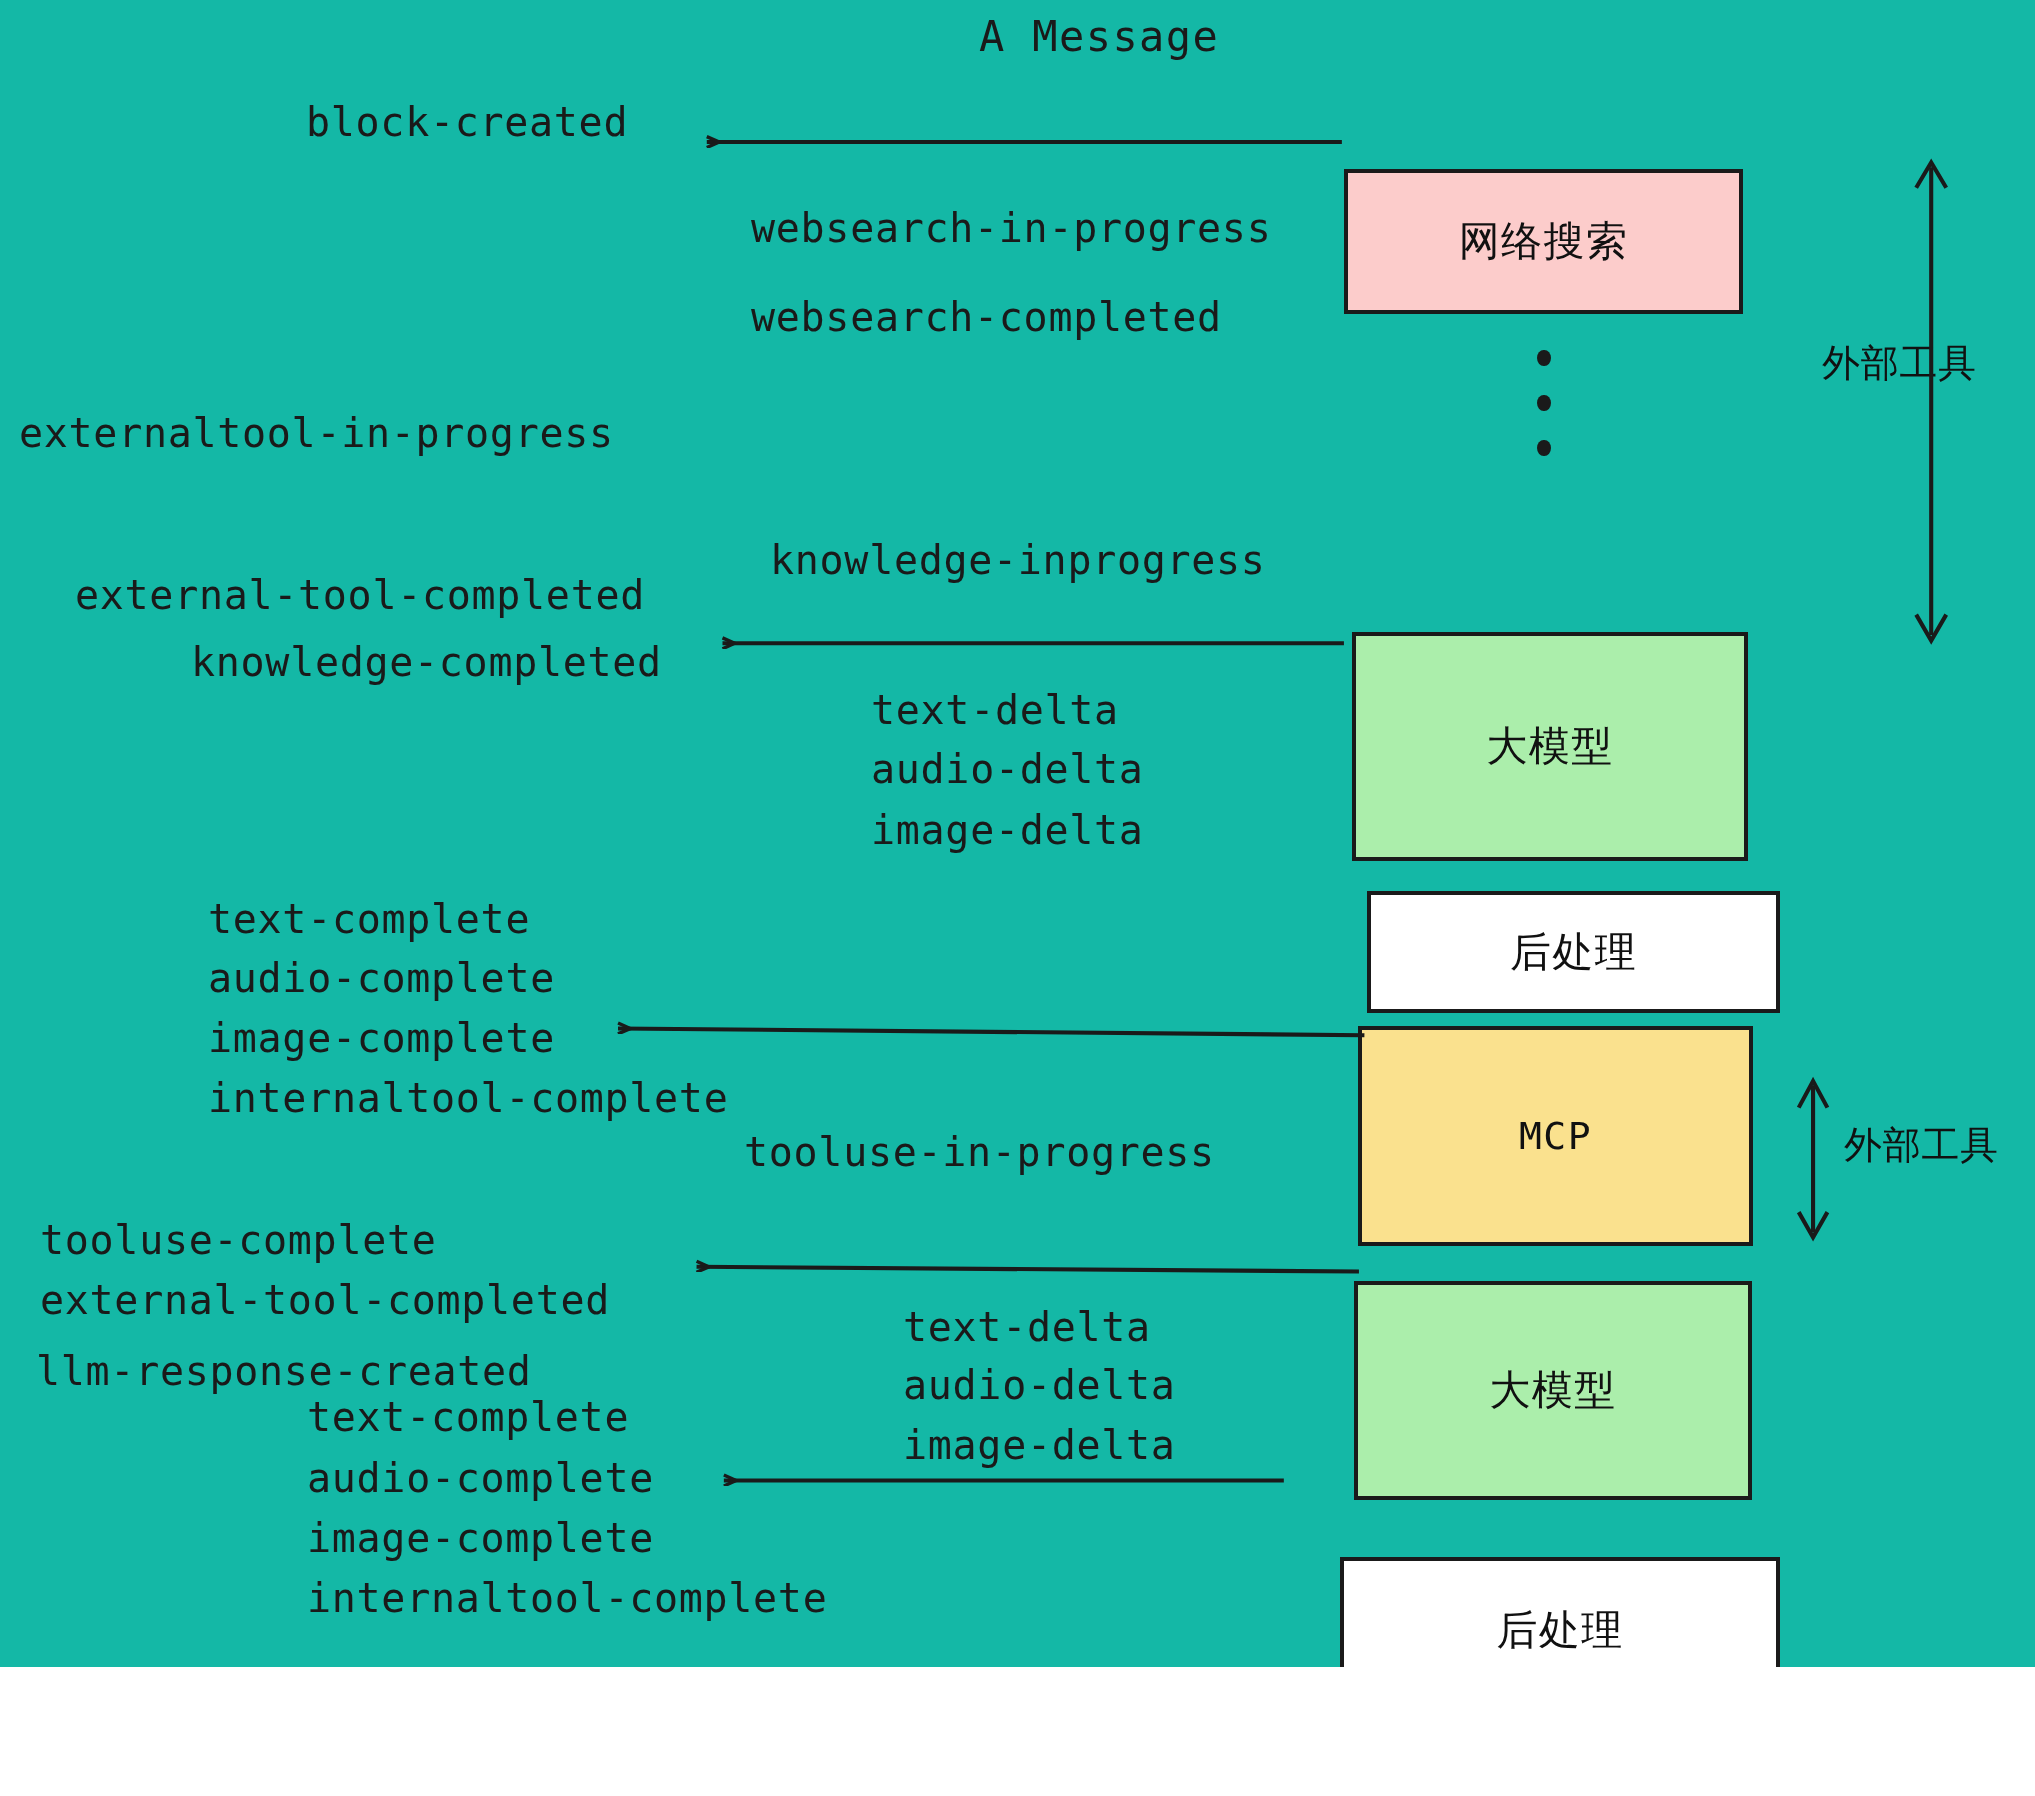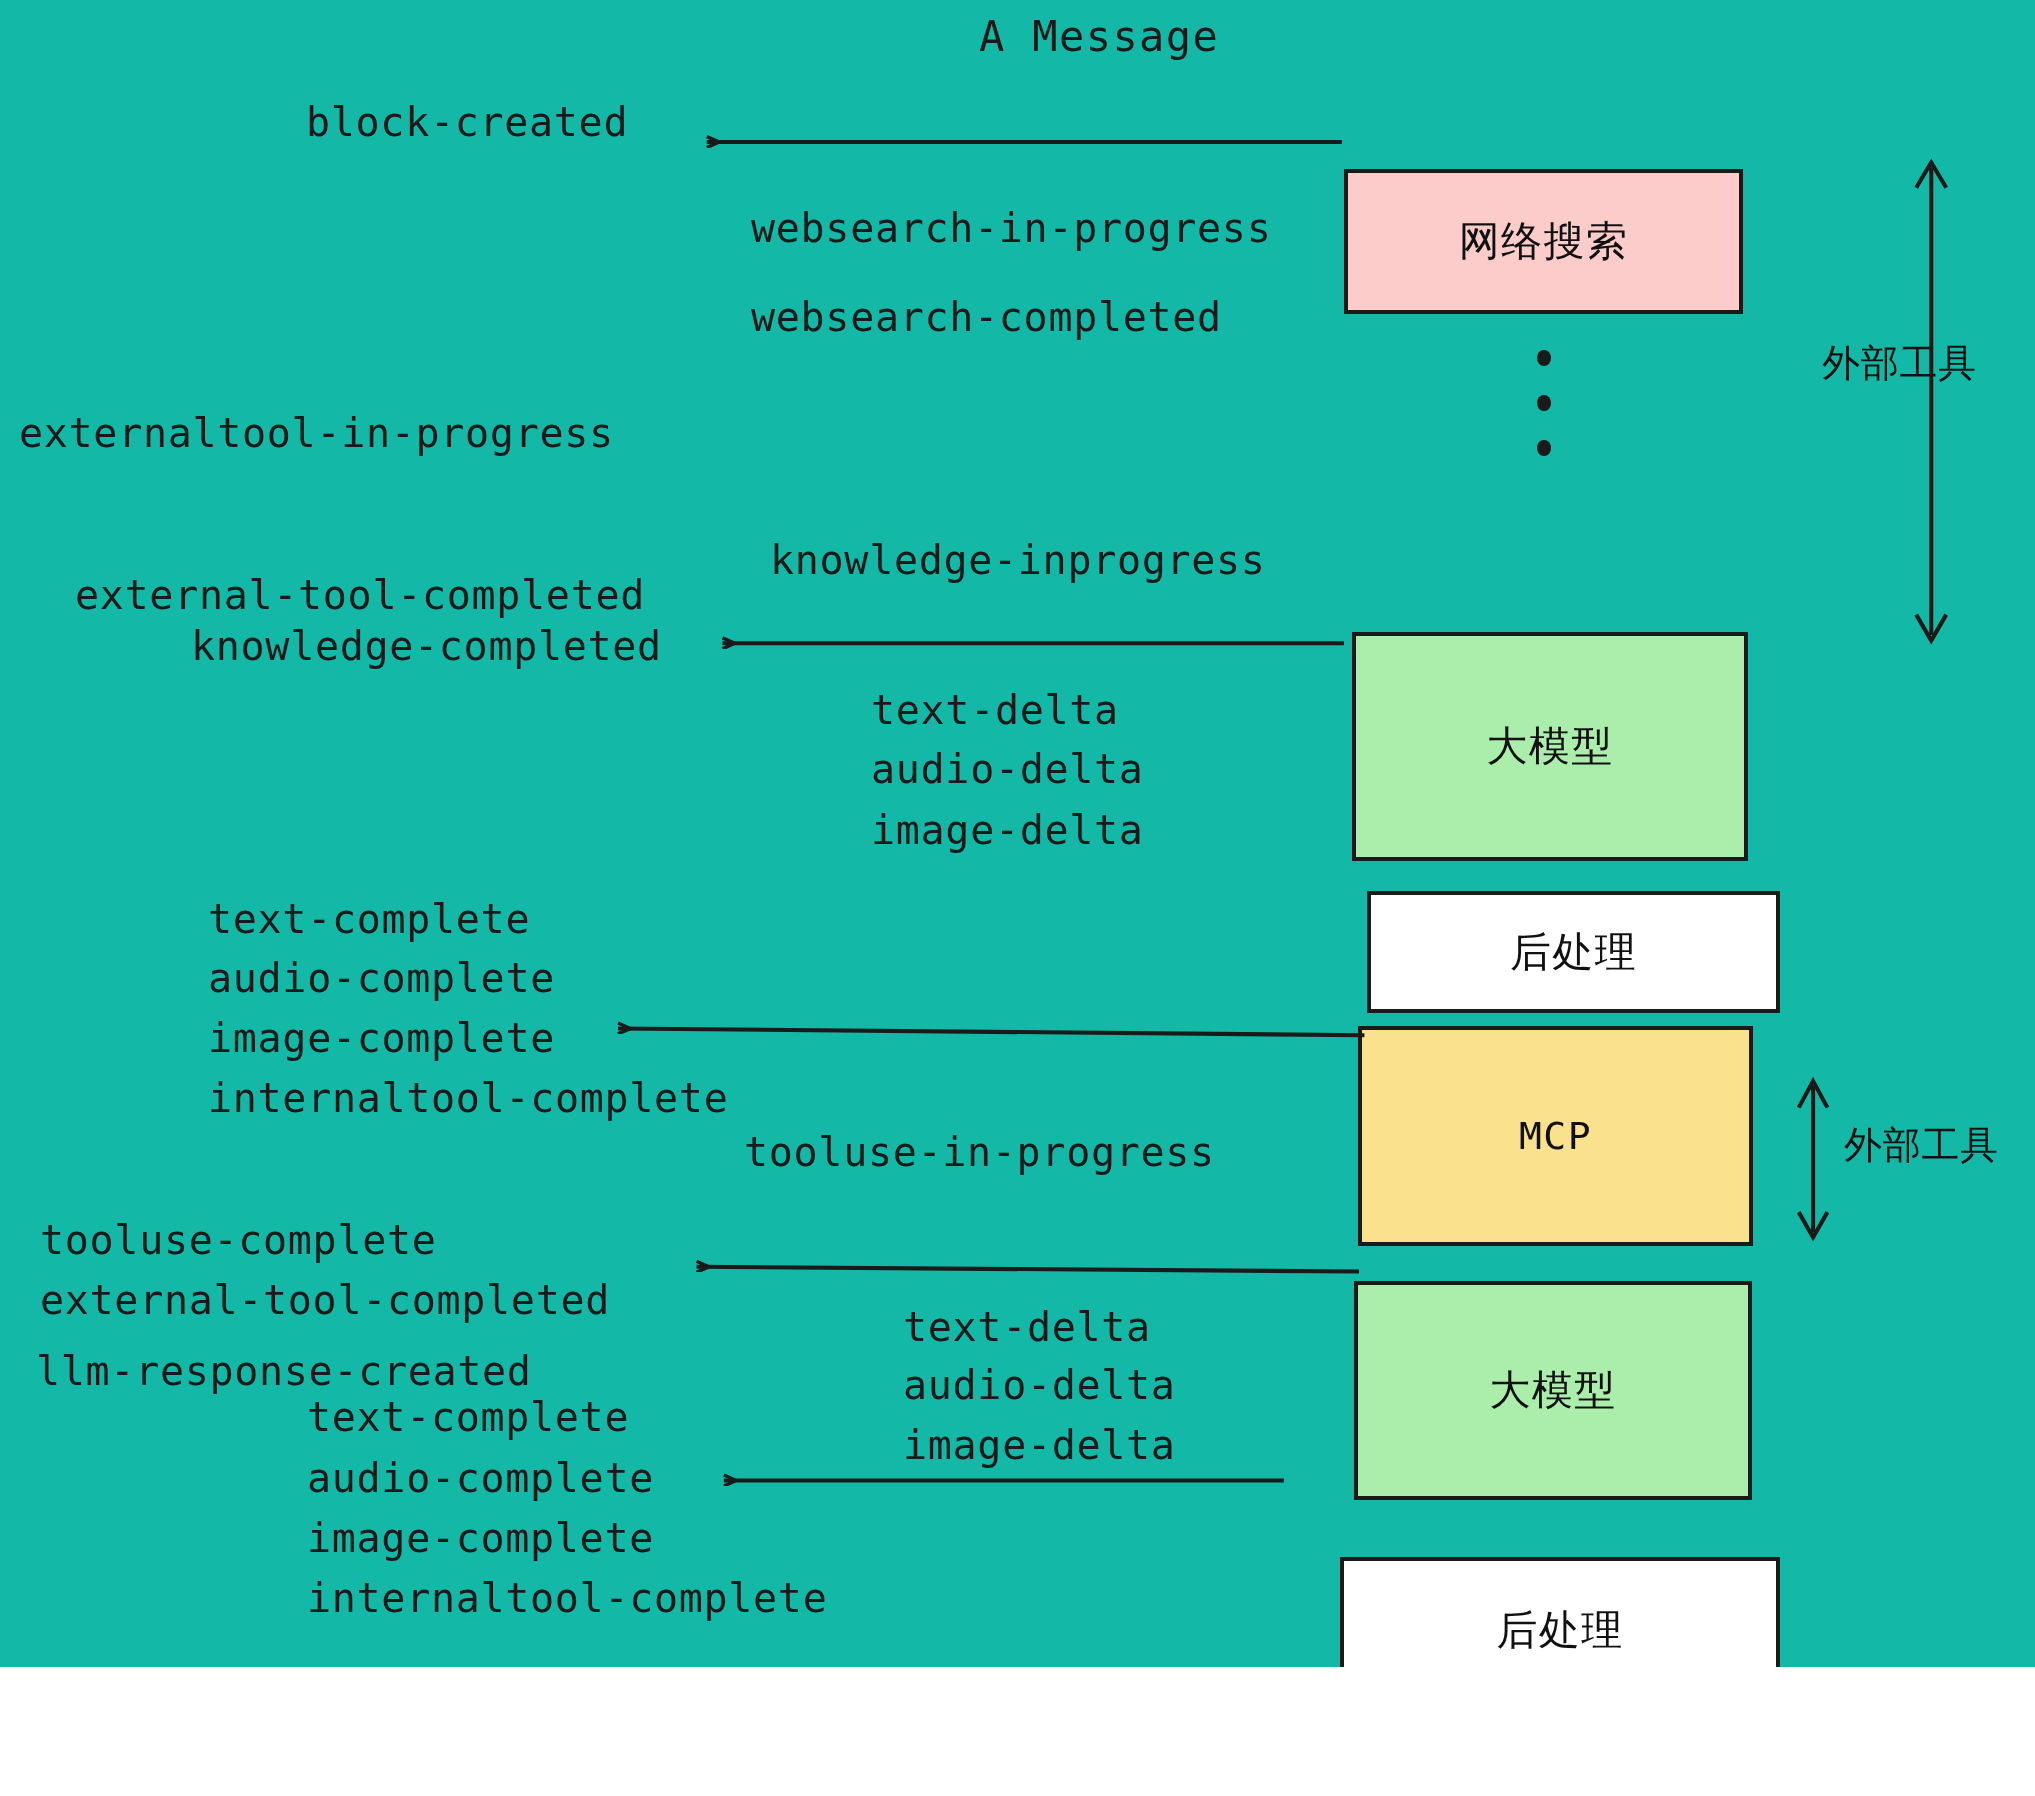--- a/index.html
+++ b/index.html
@@ -74,21 +74,21 @@
 <div id="stage">
 
   <div class="title" style="left:979px; top:12.3px;">A Message</div>
 
   <div class="evt" id="e0" style="left:306px;  top:102px;">block-created</div>
   <div class="evt" id="e2" style="left:751px; top:208px;">websearch-in-progress</div>
   <div class="evt" id="e3" style="left:751px; top:297px;">websearch-completed</div>
   <div class="evt" id="e4" style="left:19px;   top:396px;margin-top:17px;">externaltool-in-progress</div>
   <div class="evt" id="e5" style="left:770px; top:540px;">knowledge-inprogress</div>
   <div class="evt" id="e6" style="left:75px;  top:575px;">external-tool-completed</div>
-  <div class="evt" id="e7" style="left:191px;  top:626px;">knowledge-completed</div>
+  <div class="evt" id="e7" style="left:191px;  top:642px;">knowledge-completed</div>
   <div class="evt" id="e8" style="left:871px; top:690px;">text-delta</div>
   <div class="evt" id="e9" style="left:871px; top:749px;">audio-delta</div>
   <div class="evt" id="e10" style="left:871px; top:810px;">image-delta</div>
   <div class="evt" id="e11" style="left:208px;  top:899px;">text-complete</div>
   <div class="evt" id="e12" style="left:208px;  top:958px;">audio-complete</div>
   <div class="evt" id="e13" style="left:208px;  top:1018px;">image-complete</div>
   <div class="evt" id="e14" style="left:208px;  top:1078px;">internaltool-complete</div>
   <div class="evt" id="e15" style="left:744px; top:1132px;">tooluse-in-progress</div>
   <div class="evt" id="e16" style="left:40px;   top:1220px;">tooluse-complete</div>
   <div class="evt" id="e17" style="left:40px;   top:1280px;">external-tool-completed</div>

